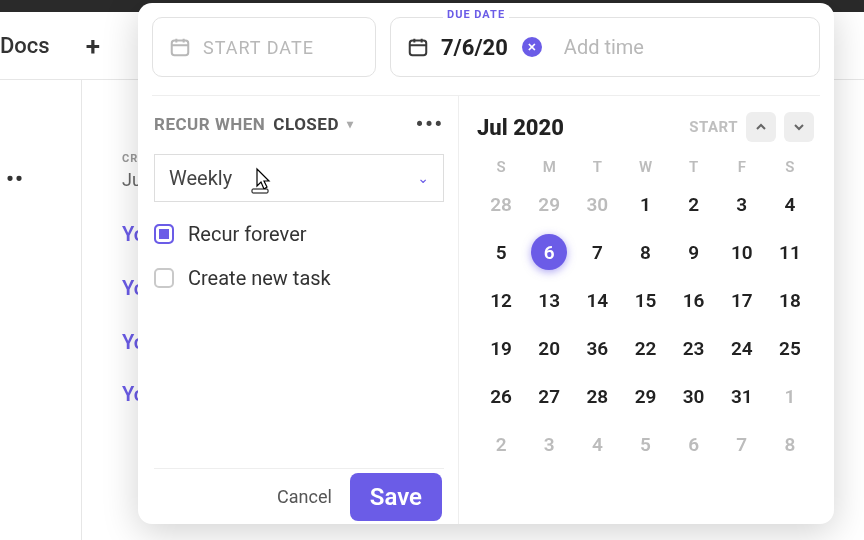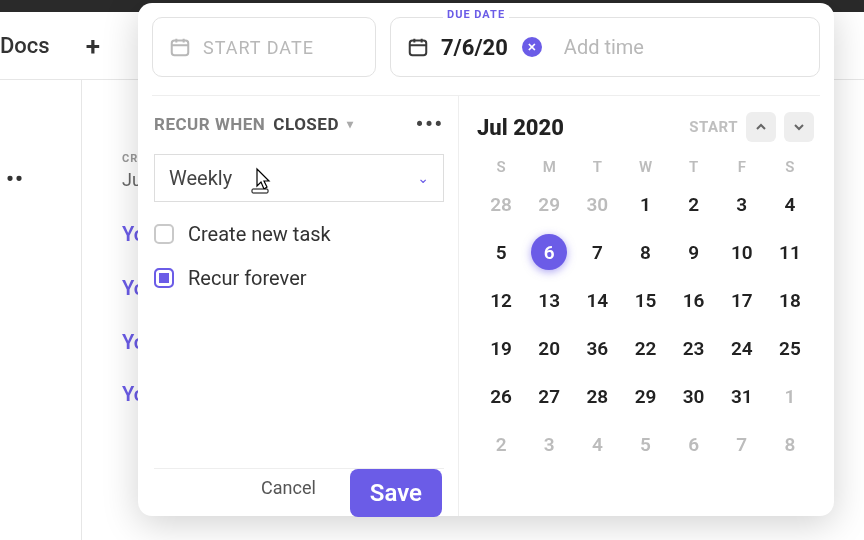--- a/index.html
+++ b/index.html
@@ -314,23 +314,23 @@
     background: #6b5ce7;
     box-shadow: 0 2px 8px rgba(107,92,231,.55);
   }
   .selected { color: #fff; z-index: 1; }
   .hl .circle { background: #e4e0fb; }
 
   .footer {
     border-top: 1px solid #eee;
     display: flex;
     justify-content: flex-end;
-    align-items: flex-start;
-    height: 48px;
-    gap: 18px;
+    align-items: center;
+    height: 56px;
+    gap: 2px;
     margin-top: 8px;
     padding-right: 2px;
   }
   .cancel-btn {
     font-size: 18px;
     color: #555;
     padding: 8px 16px;
     cursor: pointer;
   }
   .save-btn {
@@ -397,26 +397,26 @@
       <div class="freq-select">
         <span>Weekly</span>
         <span class="chev">⌄</span>
         <svg class="cursor-img" width="24" height="28" viewBox="0 0 24 28">
           <path d="M8 2 L8 19 L12 15 L15 22 L18 20 L15 14 L20 14 Z" fill="#fff" stroke="#000" stroke-width="1.2"></path>
           <rect x="3" y="22" width="16" height="4" rx="1" fill="#fff" stroke="#000" stroke-width="1"></rect>
         </svg>
       </div>
 
       <div class="opt-row">
+        <span class="chk checked"></span>
+        <span>Recur forever</span>
+      </div>
+      <div class="opt-row">
         <span class="chk"></span>
         <span>Create new task</span>
-      </div>
-      <div class="opt-row">
-        <span class="chk checked"></span>
-        <span>Recur forever</span>
       </div>
 
       <div style="height:170px"></div>
 
       <div class="footer">
         <span class="cancel-btn">Cancel</span>
         <span class="save-btn">Save</span>
       </div>
     </div>
 

